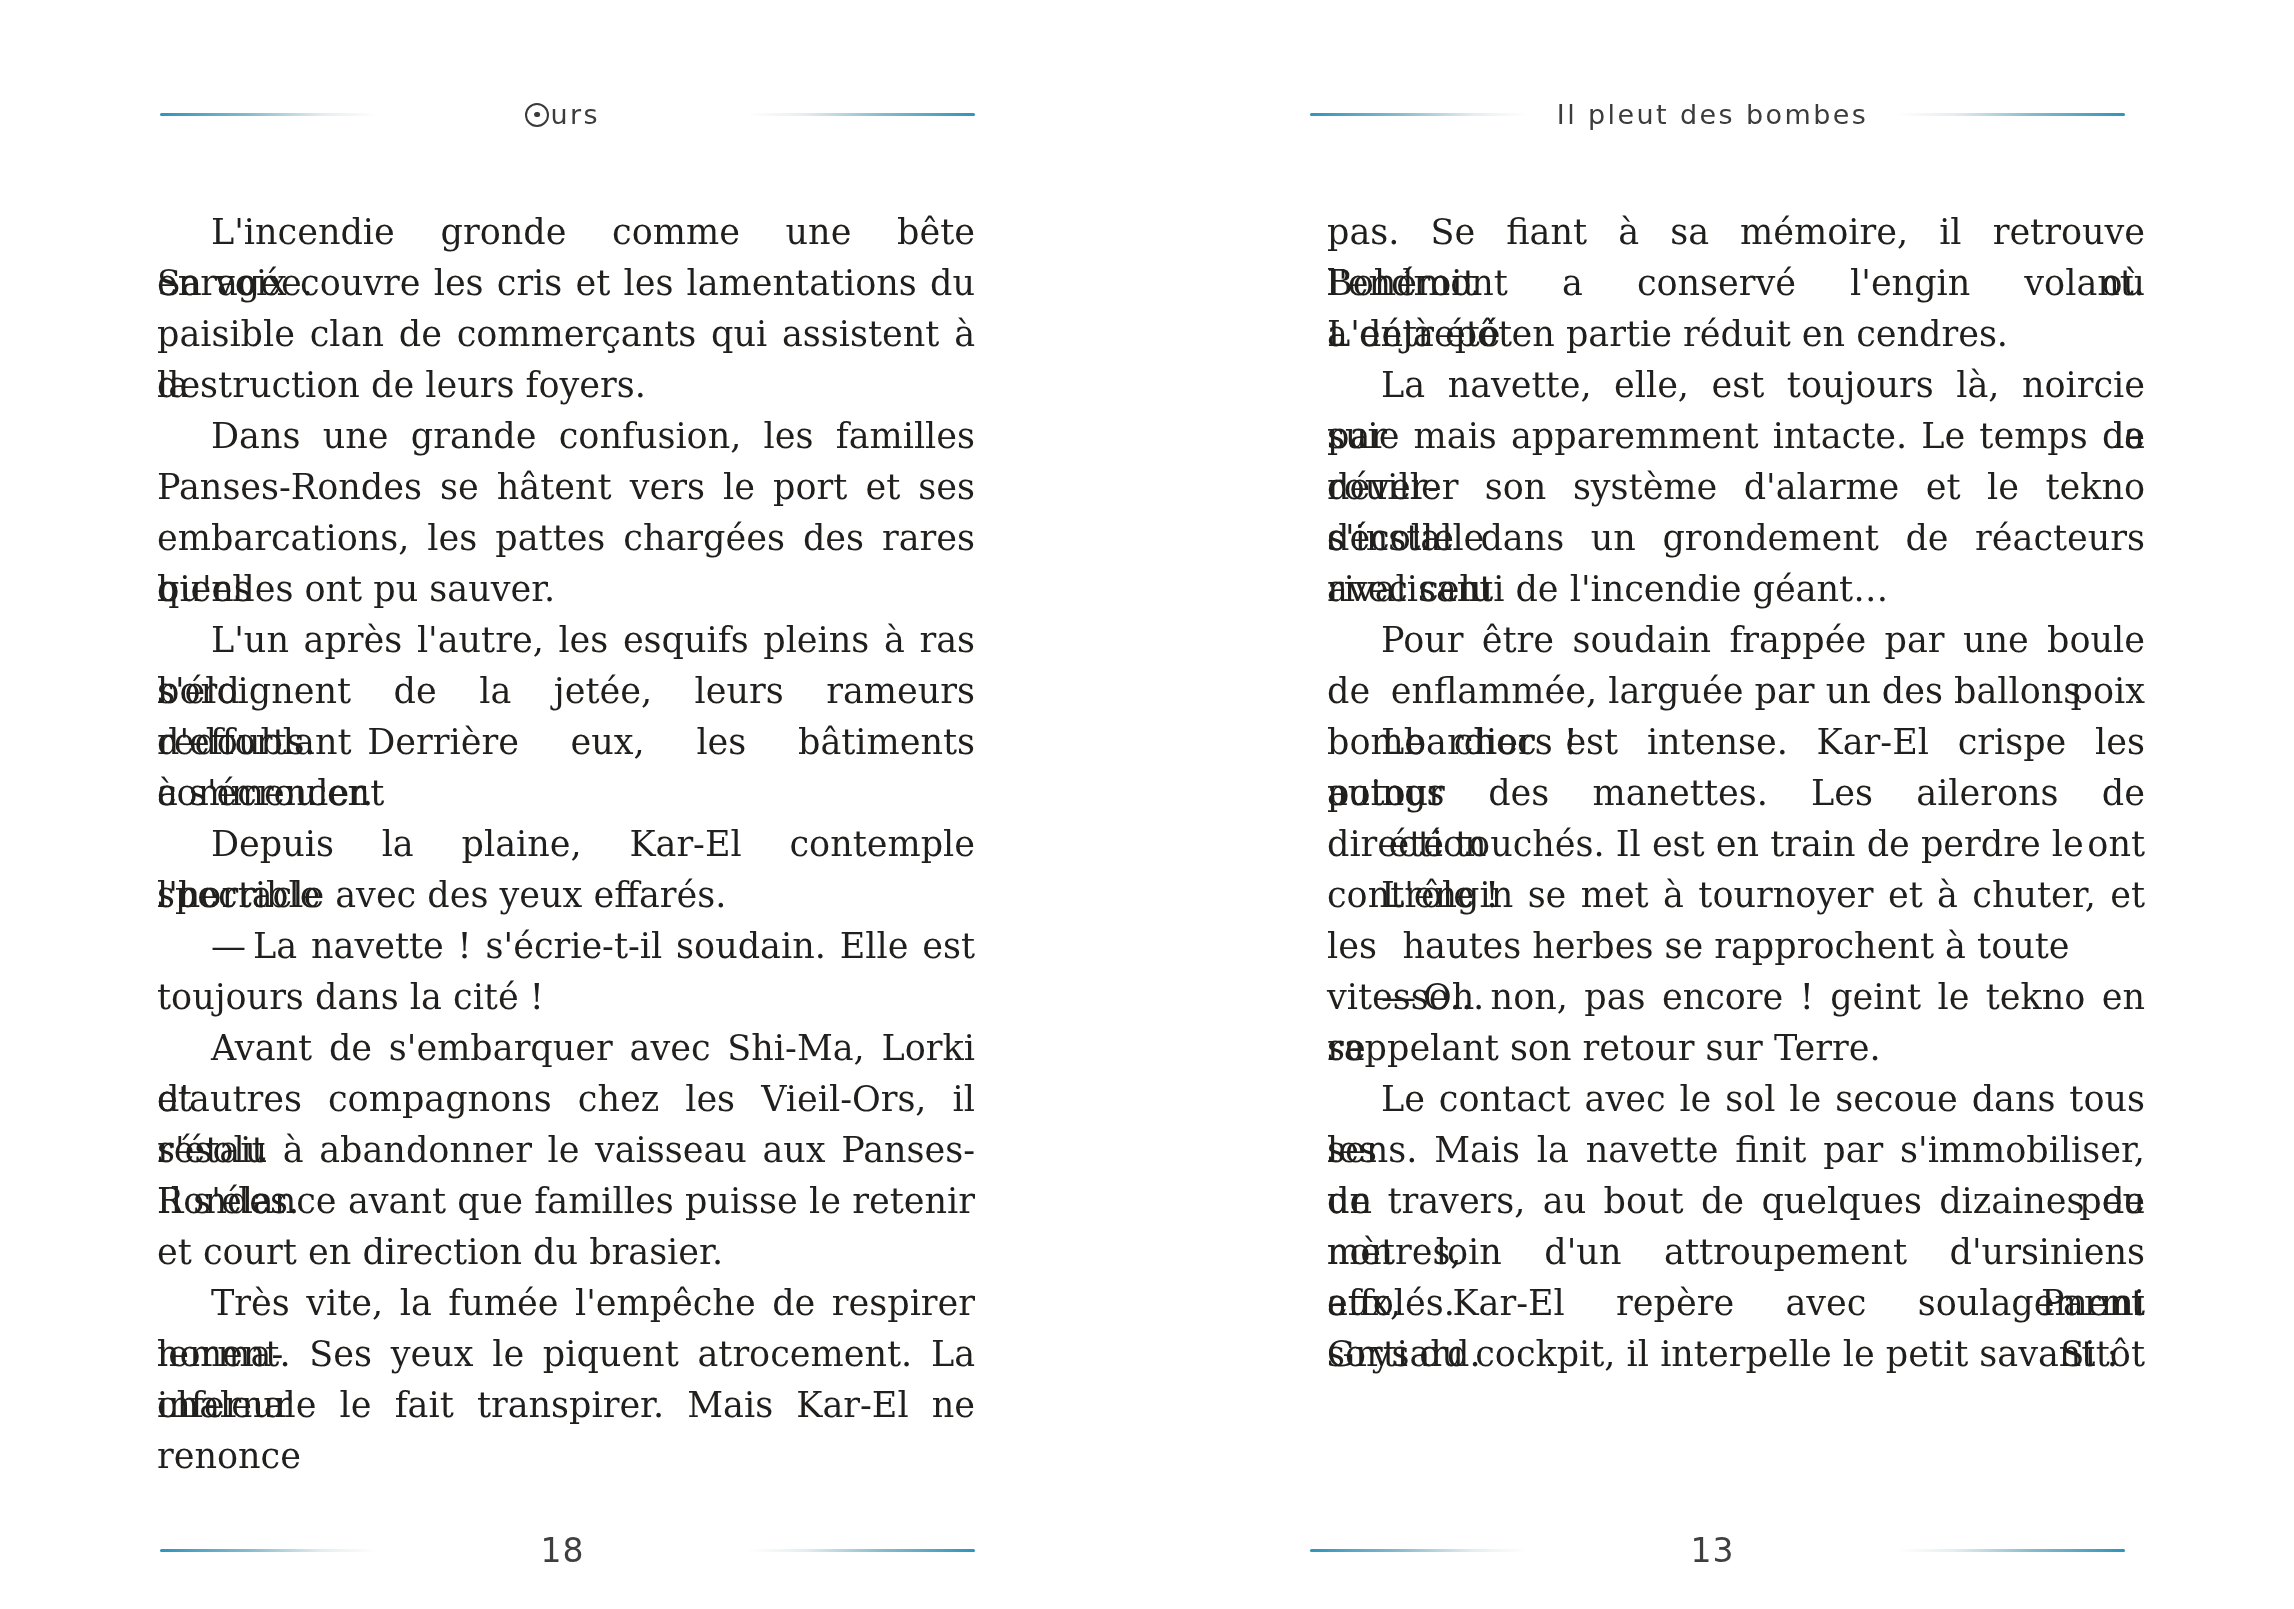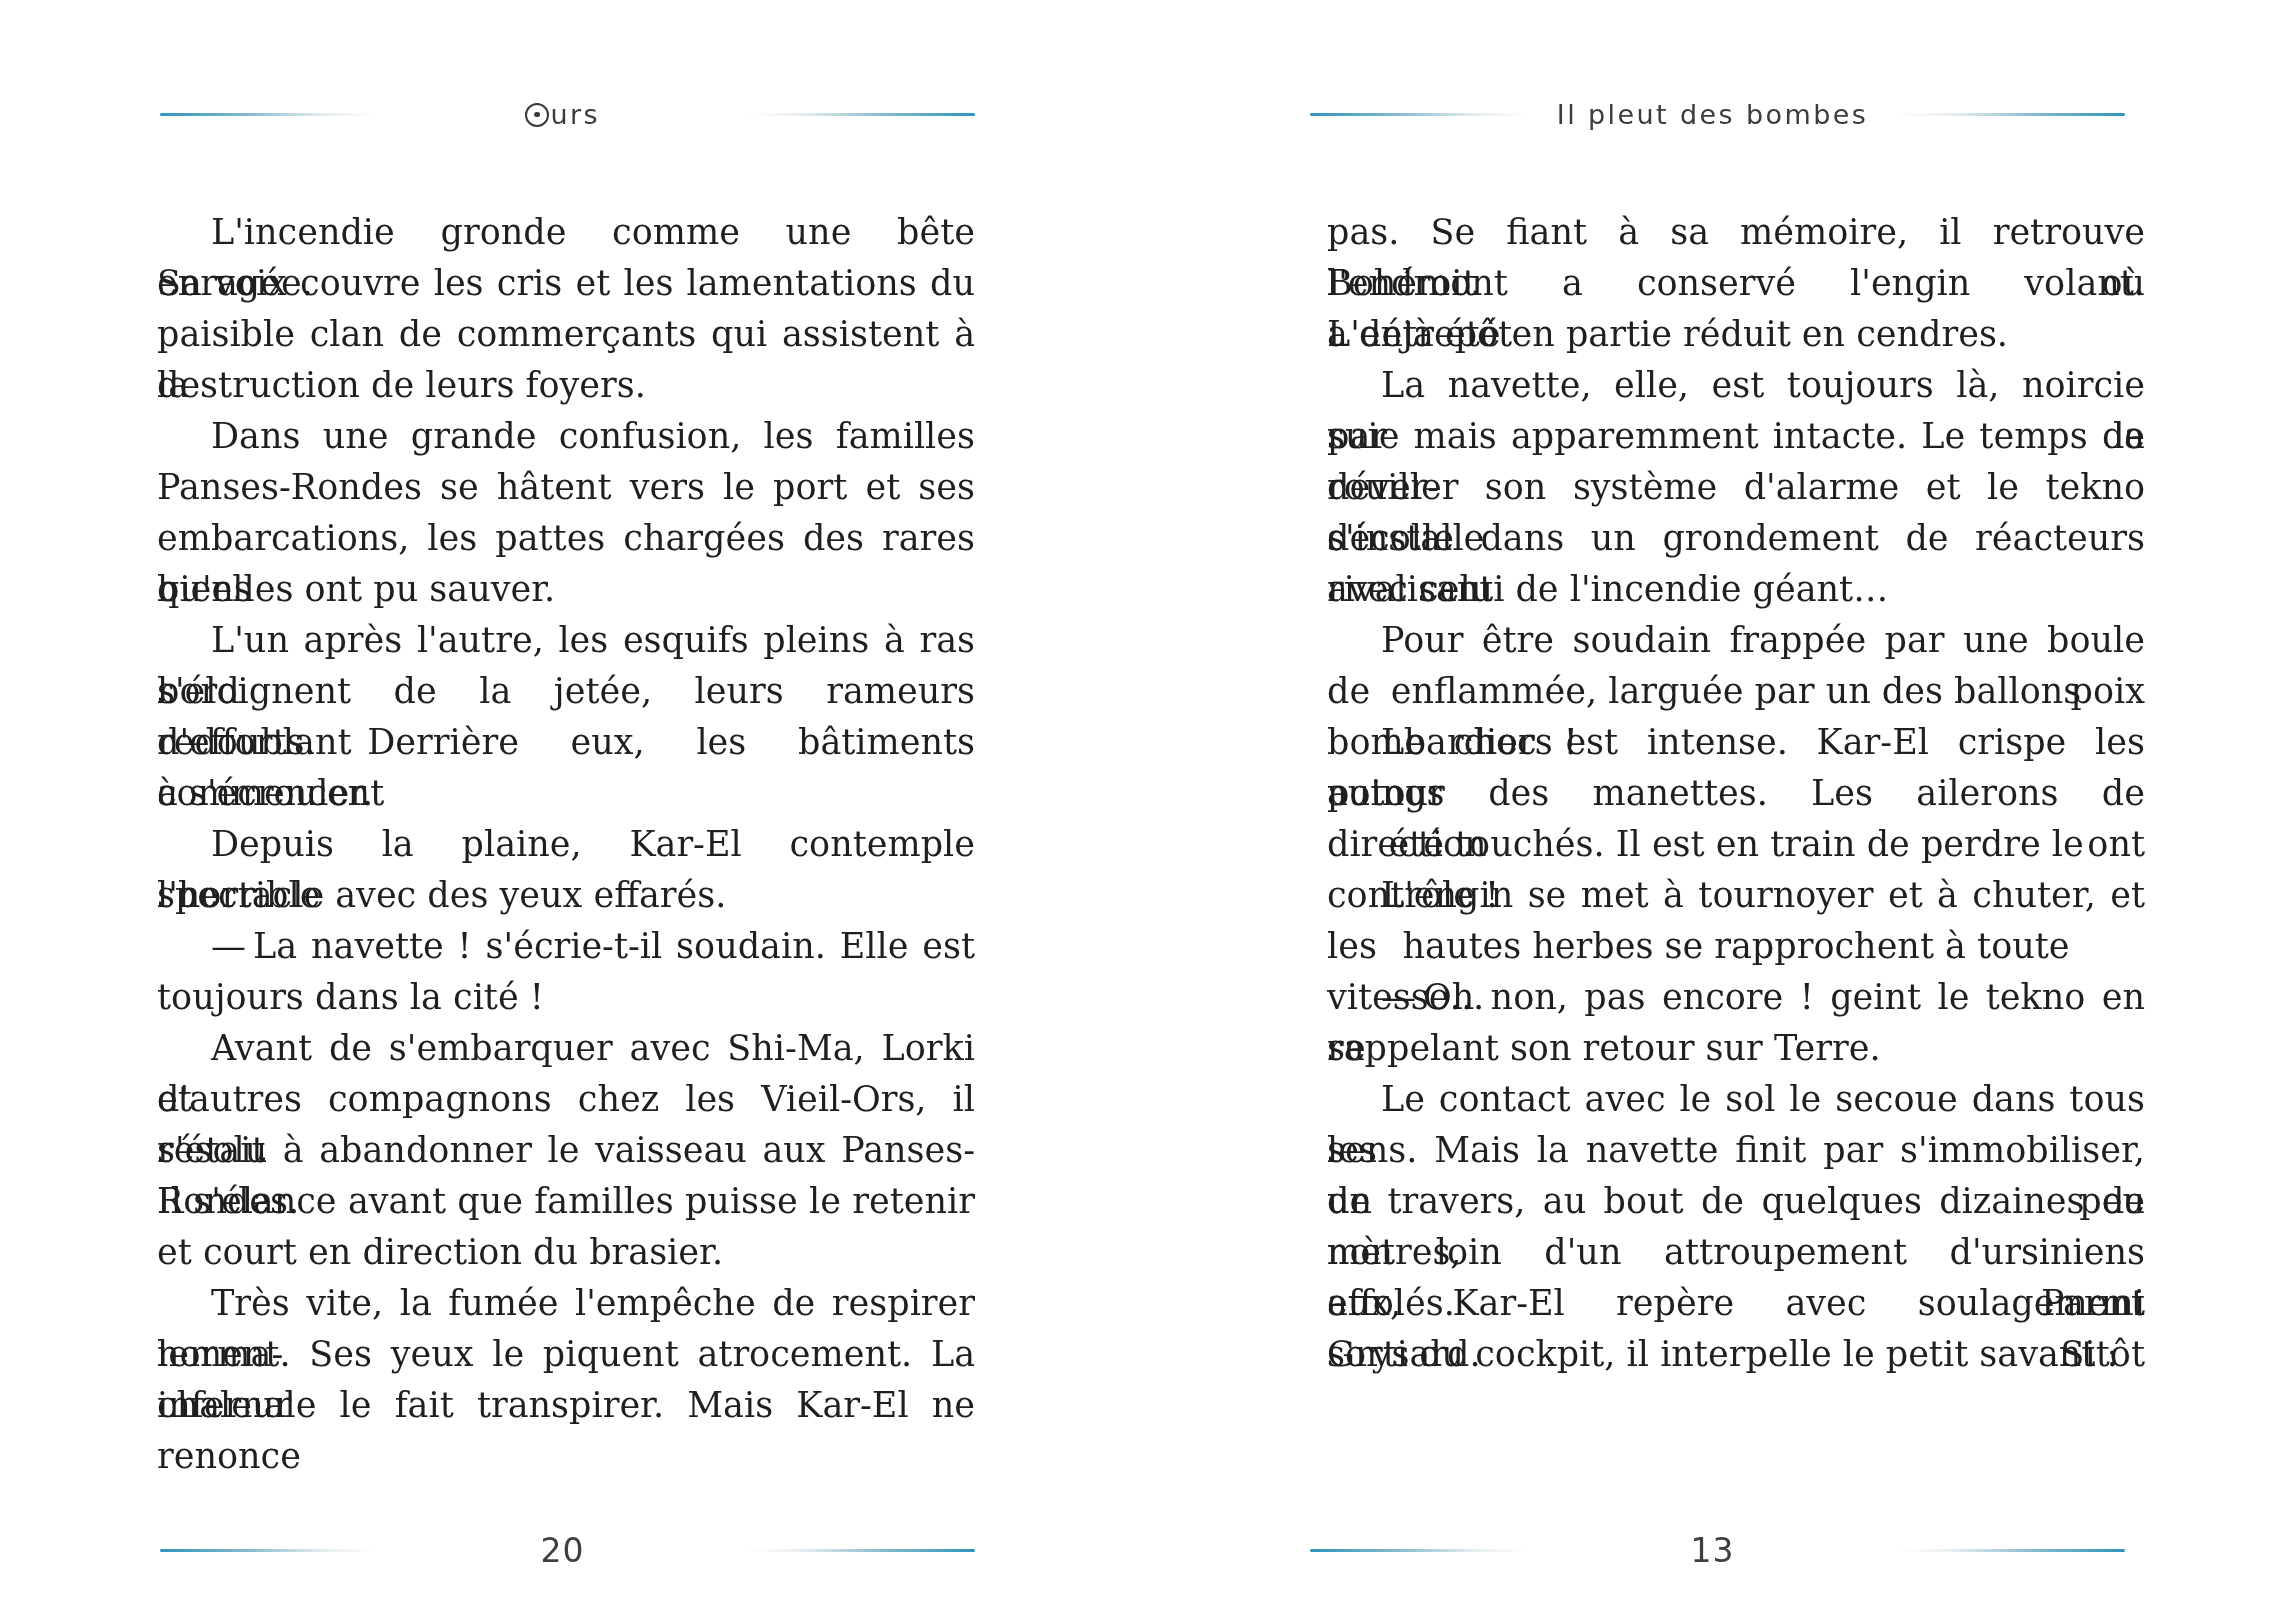--- a/index.html
+++ b/index.html
@@ -136,21 +136,21 @@
         <div class="line">résolu à abandonner le vaisseau aux Panses-Rondes.</div>
         <div class="line">Il s'élance avant que familles puisse le retenir</div>
         <div class="line nojust">et court en direction du brasier.</div>
         <div class="line indent">Très vite, la fumée l'empêche de respirer norma-</div>
         <div class="line">lement. Ses yeux le piquent atrocement. La chaleur</div>
         <div class="line">infernale le fait transpirer. Mais Kar-El ne renonce</div>
       </div>
 
     <div class="head-row" id="left-foot">
       <div class="rule fade-right w-left"></div>
-      <div class="head-center folio">20</div>
+      <div class="head-center folio">18</div>
       <div class="rule fade-left w-right"></div>
     </div>
 
   </div>
 
   <div class="page" id="right-page">
 
     <div class="head-row" id="right-head">
       <div class="rule fade-right w-left"></div>
       <div class="head-center">Il pleut des bombes</div>

